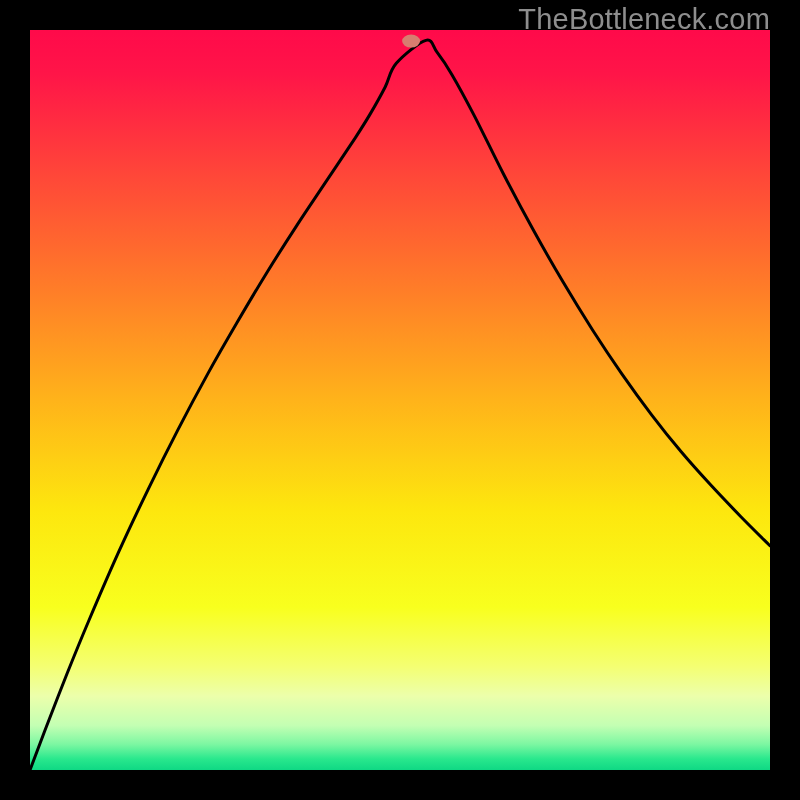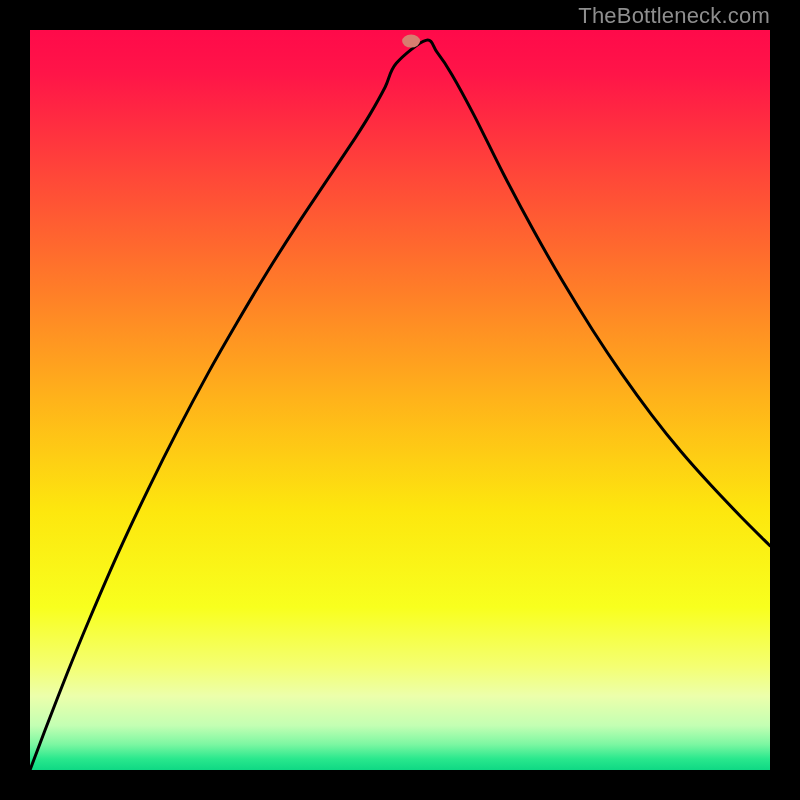--- a/index.html
+++ b/index.html
@@ -17,21 +17,21 @@
     top: 30px;
     width: 740px;
     height: 740px;
     background: #000;
   }
   .attribution {
     position: absolute;
     top: 3px;
     right: 30px;
     color: #8e8e8e;
-    font-size: 22px;
+    font-size: 29px;
     font-weight: 500;
     letter-spacing: 0.2px;
     z-index: 5;
   }
   svg { display: block; }
 </style>
 </head>
 <body>
 
 <div class="attribution">TheBottleneck.com</div>

